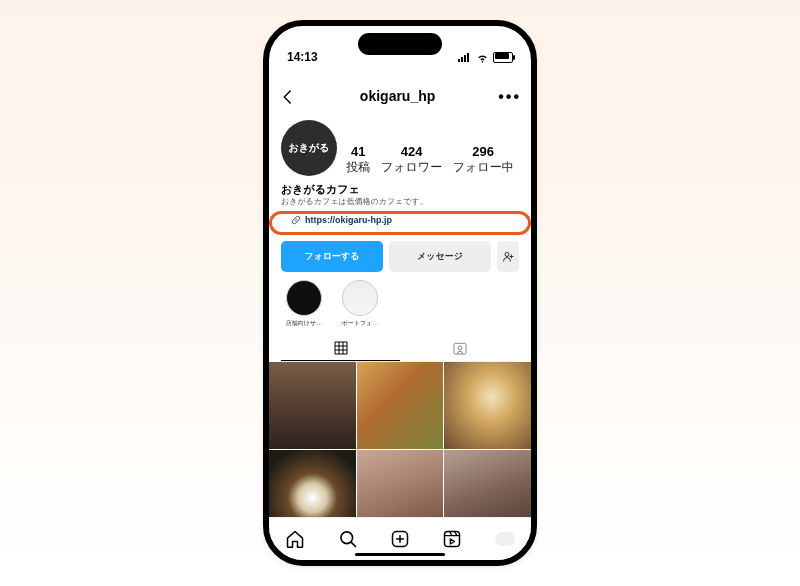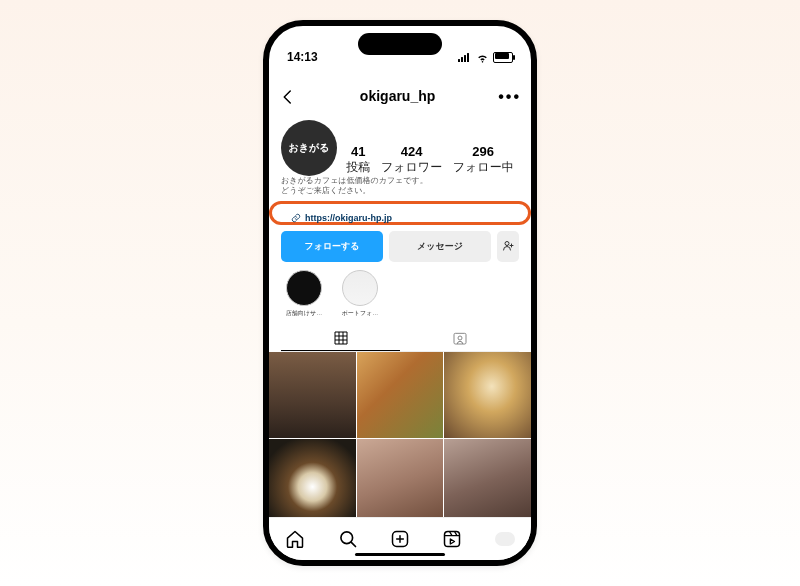--- a/index.html
+++ b/index.html
@@ -24,21 +24,21 @@
 .content{padding:0 12px;}
 .profrow{display:flex;align-items:flex-end;gap:4px;margin-top:4px;}
 .avatar{width:56px;height:56px;border-radius:50%;background:#2d2d2d;color:#fff;display:flex;align-items:center;justify-content:center;font-size:10px;font-weight:700;flex:none;}
 .stats{flex:1;display:flex;justify-content:space-around;text-align:center;}
 .stats .n{font-size:13px;font-weight:700;line-height:1.1;}
 .stats .l{font-size:12px;color:#222;}
 .pname{font-size:11px;font-weight:700;margin-top:6px;}
 .pbio{font-size:8px;color:#555;line-height:1.3;}
 .linkwrap{position:relative;margin:4px -12px 6px -12px;height:24px;}
 .linkbox{position:absolute;inset:0;border:3px solid #e85b1f;border-radius:14px;}
-.linktxt{position:absolute;left:22px;top:12px;font-size:9px;color:#0a3a63;font-weight:600;display:flex;align-items:center;gap:4px;}
+.linktxt{position:absolute;left:22px;top:4px;font-size:9px;color:#0a3a63;font-weight:600;display:flex;align-items:center;gap:4px;}
 .linktxt svg{width:10px;height:10px;}
 .btnrow{display:flex;gap:6px;margin-top:2px;}
 .btn{height:31px;border-radius:5px;display:flex;align-items:center;justify-content:center;font-size:9px;font-weight:600;}
 .follow{flex:1;background:#1ea3ff;color:#fff;}
 .msg{flex:1;background:#eee;color:#333;}
 .addbtn{width:22px;background:#eee;}
 .hl{display:flex;gap:14px;margin-top:8px;padding:0 2px;}
 .hl-item{display:flex;flex-direction:column;align-items:center;width:42px;}
 .hl-circ{width:36px;height:36px;border-radius:50%;border:1px solid #ccc;box-sizing:border-box;}
 .hl-circ.dark{background:#0e0e0e;}
@@ -106,22 +106,22 @@
             <div class="n">424</div>
             <div class="l">フォロワー</div>
           </div>
           <div>
             <div class="n">296</div>
             <div class="l">フォロー中</div>
           </div>
         </div>
       </div>
 
+      <div class="pname">おきがるカフェ</div>
       <div class="pbio">おきがるカフェは低価格のカフェです。</div>
-      <div class="pbio">どうぞご来店ください。</div>
 
       <div class="linkwrap">
         <div class="linkbox" title="https://okigaru-hp.jp へのリンクをハイライト"></div>
         <div class="linktxt">
           <svg viewBox="0 0 24 24">
               <path d="M10 14a5 5 0 007 0l3-3a5 5 0 00-7-7l-1.5 1.5M14 10a5 5 0 00-7 0l-3 3a5 5 0 007 7l1.5-1.5" stroke="#0a3a63" stroke-width="2" fill="none" stroke-linecap="round"></path>
             </svg>
           <span>https://okigaru-hp.jp</span>
         </div>
       </div>

